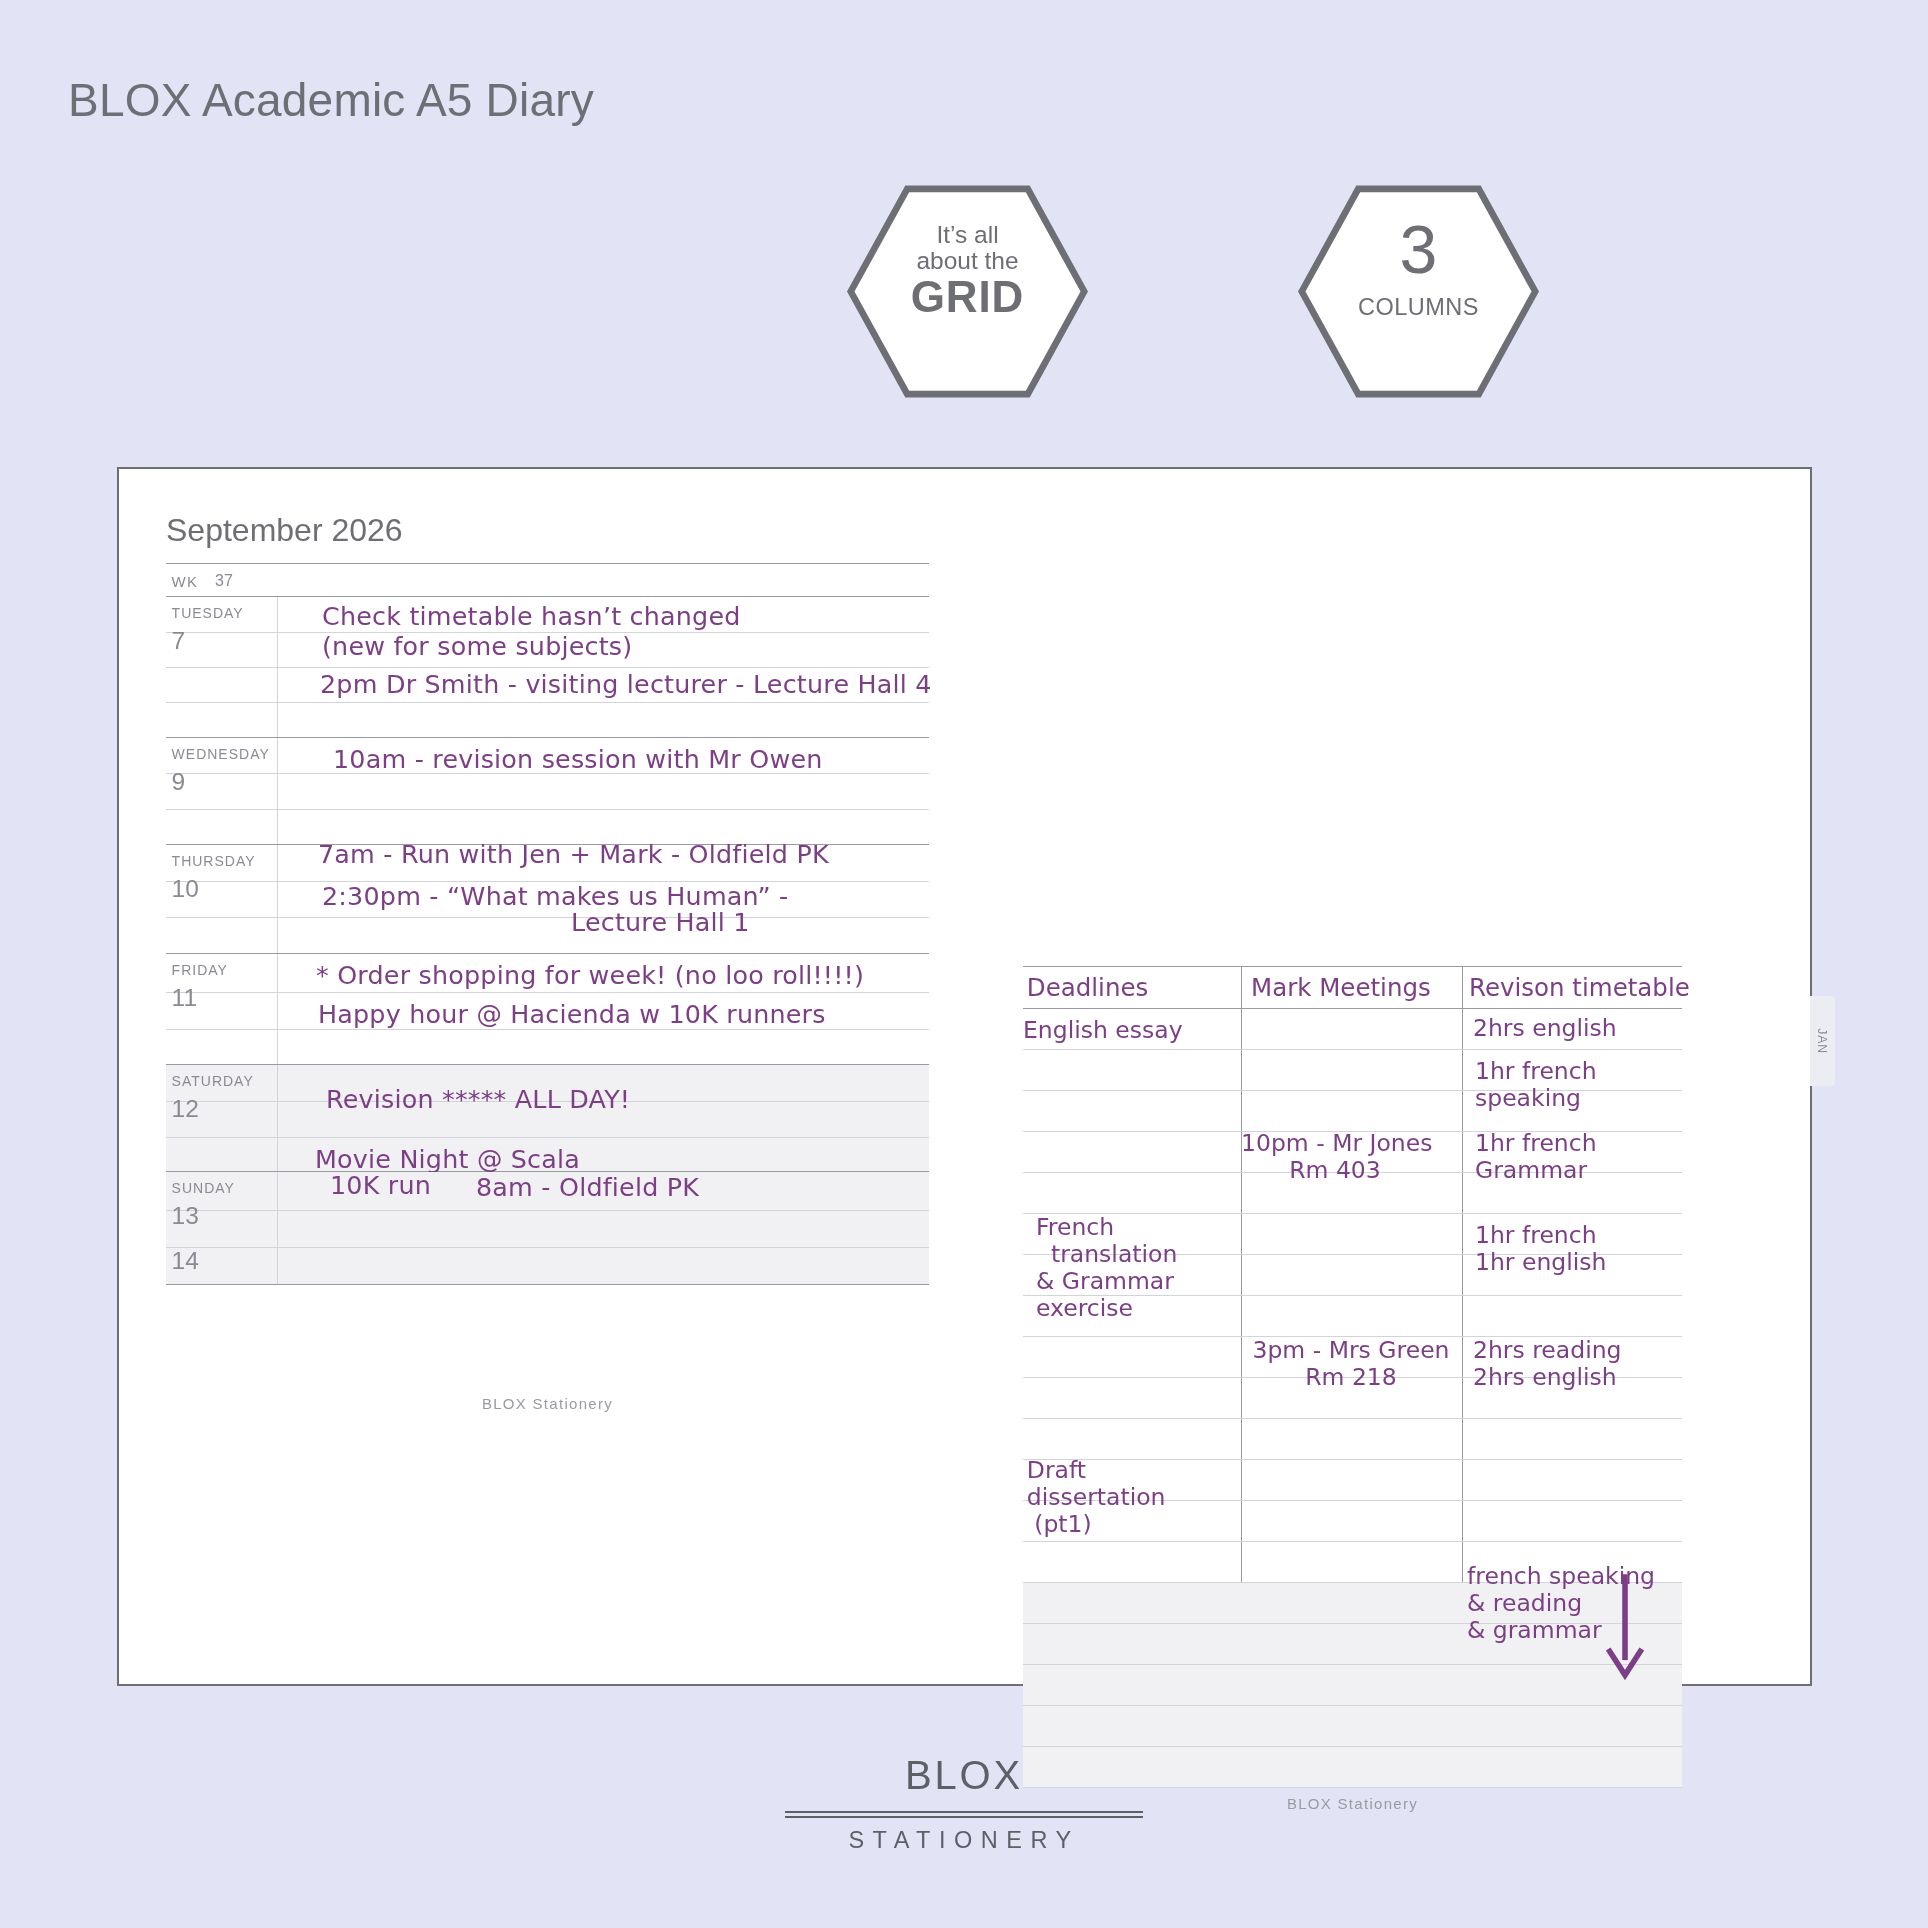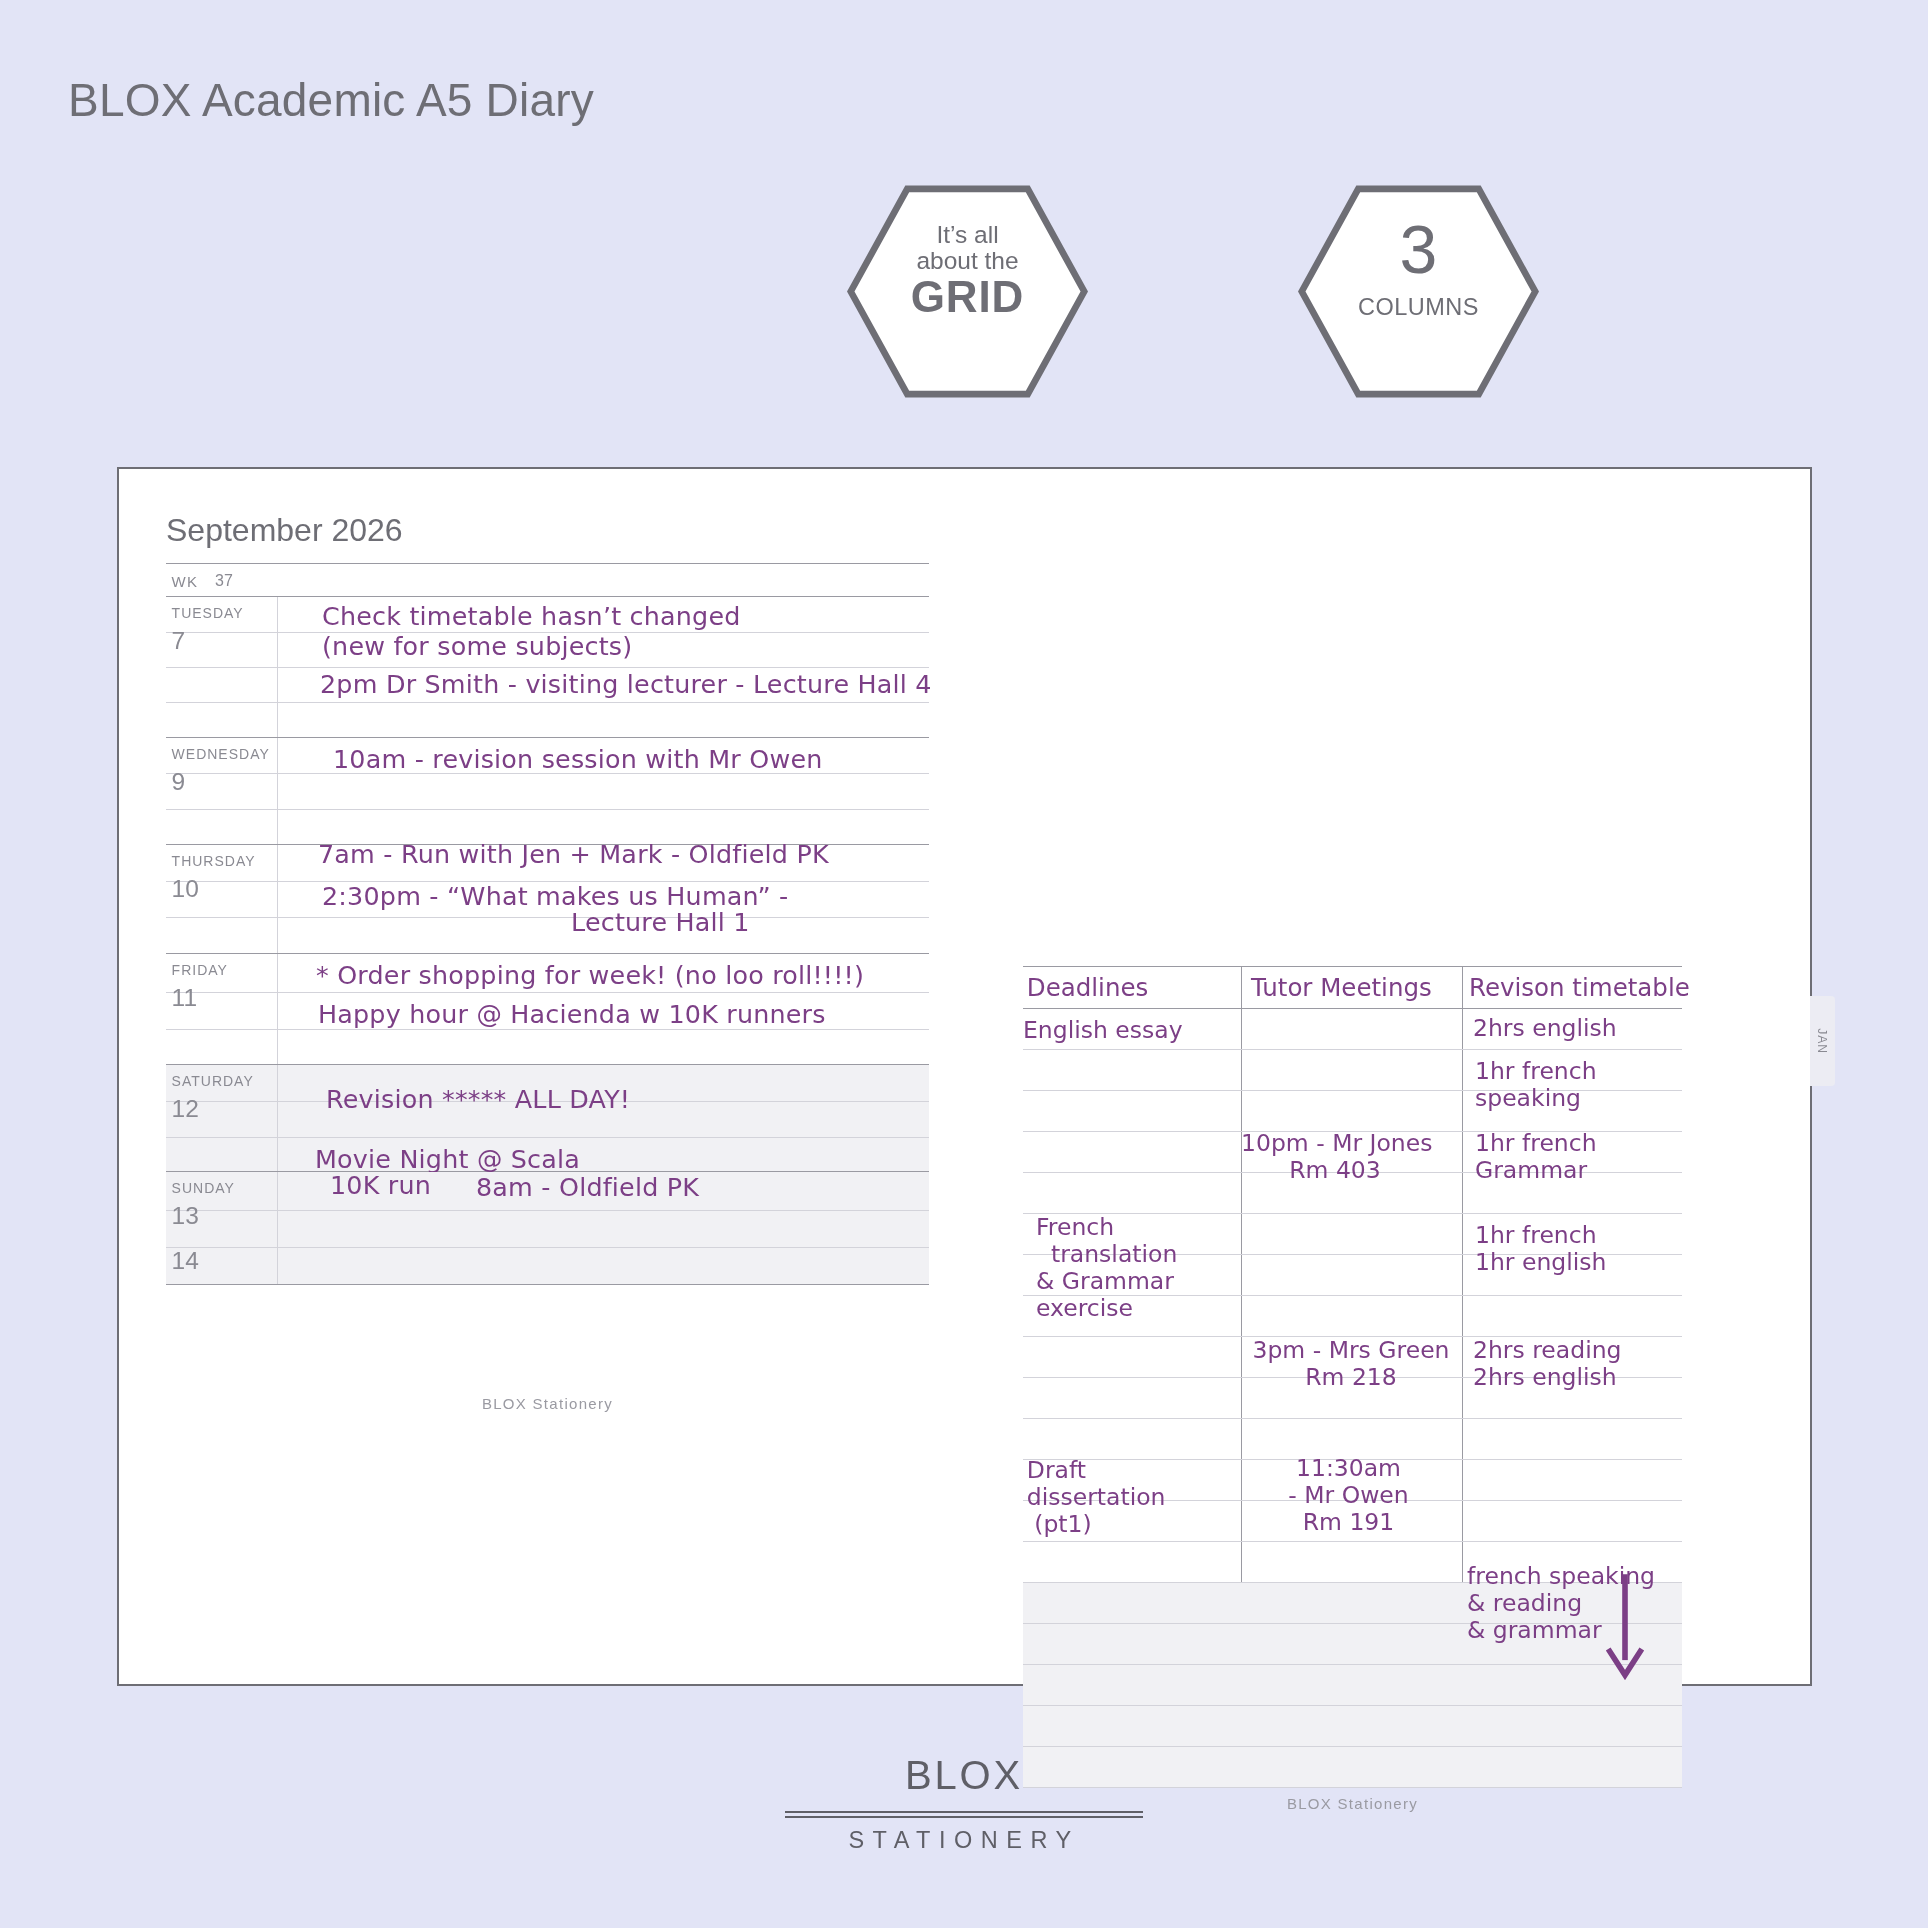--- a/index.html
+++ b/index.html
@@ -363,21 +363,21 @@
     <div class="page-foot" style="top:832px">BLOX Stationery</div>
   </div>
 
   <div class="right-page">
     <div class="rp-table">
 
       <div class="rp-headrow">
         <div class="rp-col-line" style="left:218px"></div>
         <div class="rp-col-line" style="left:439px"></div>
         <div class="rp-head" style="left:3.8px">Deadlines</div>
-        <div class="rp-head" style="left:228px">Tutor Meetings</div>
+        <div class="rp-head" style="left:228px">Mark Meetings</div>
         <div class="rp-head" style="left:446px">Revison timetable</div>
       </div>
 
       <div class="rp-body">
         <div class="rp-col-line" style="left:218px"></div>
         <div class="rp-col-line" style="left:439px"></div>
 
         <div class="rp-row"></div>
         <div class="rp-row"></div>
         <div class="rp-row"></div>
@@ -404,23 +404,20 @@
 &amp; Grammar
 exercise</div>
         <div class="rp-text" style="left:3.8px; top:448px; white-space:pre">Draft
 dissertation
  (pt1)</div>
 
         <div class="rp-text ctr" style="left:218px; width:188px; top:121px; white-space:pre">10pm - Mr Jones
 Rm 403</div>
         <div class="rp-text ctr" style="left:218px; width:220px; top:328px; white-space:pre">3pm - Mrs Green
 Rm 218</div>
-        <div class="rp-text ctr" style="left:218px; width:215px; top:446px; white-space:pre">11:30am
-- Mr Owen
-Rm 191</div>
 
         <div class="rp-text" style="left:450px; top:5.6px">2hrs english</div>
         <div class="rp-text" style="left:452px; top:49px; white-space:pre">1hr french
 speaking</div>
         <div class="rp-text" style="left:452px; top:121px; white-space:pre">1hr french
 Grammar</div>
         <div class="rp-text" style="left:452px; top:213px; white-space:pre">1hr french
 1hr english</div>
         <div class="rp-text" style="left:450px; top:328px; white-space:pre">2hrs reading
 2hrs english</div>

